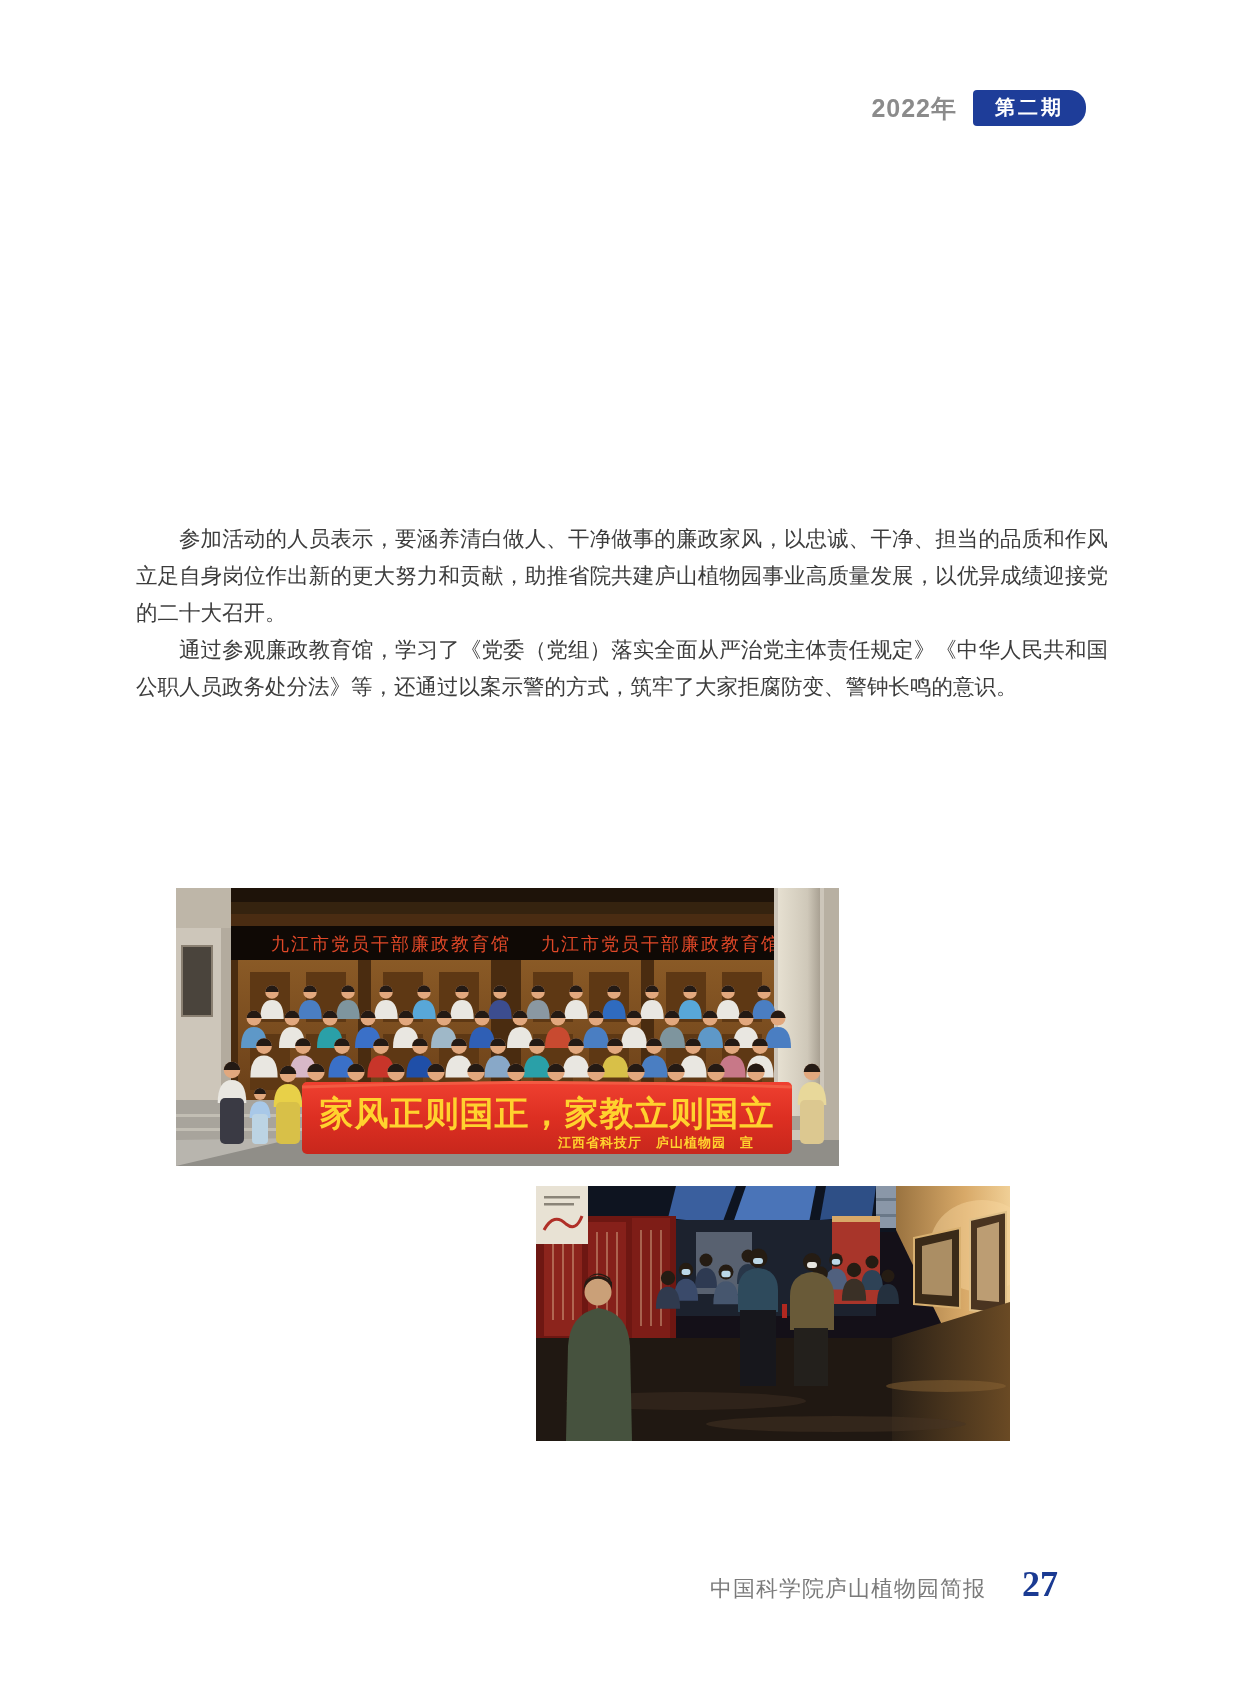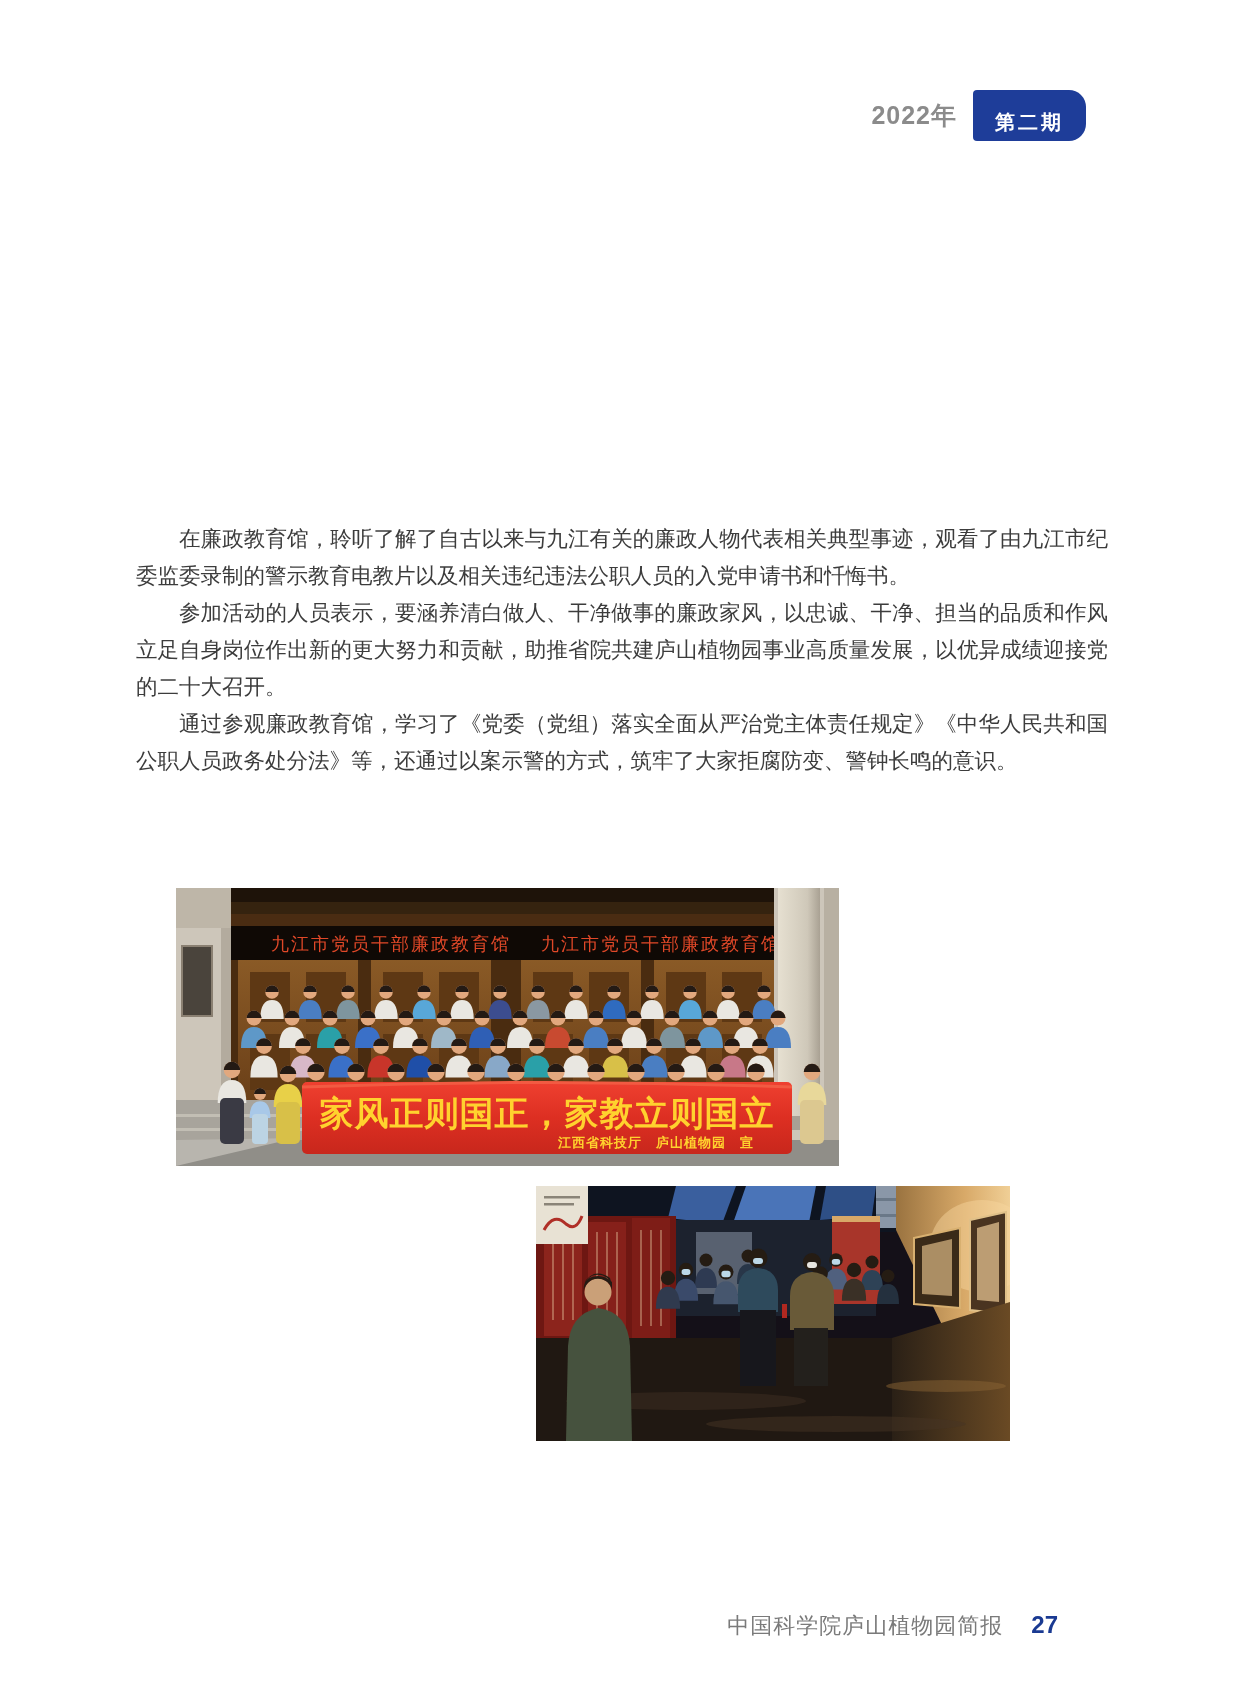--- a/index.html
+++ b/index.html
@@ -8,59 +8,58 @@
     font-family:"Liberation Sans","DejaVu Sans",sans-serif; overflow:hidden;
   }
   
   .header {
     position:absolute; top:90px; left:0; width:1086px;
     display:flex; justify-content:flex-end; align-items:center; gap:16px;
   }
   .year { font-size:25px; font-weight:bold; color:#8b8b8b; letter-spacing:1px; }
   .issue-badge {
     background:#1e3d99; color:#ffffff; font-size:20px; font-weight:bold;
-    padding:19px 22px 5px 22px; border-radius:4px 17px 17px 4px; letter-spacing:3px;
+    padding:4px 22px 5px 22px; border-radius:4px 17px 17px 4px; letter-spacing:3px;
   }
   
   .article-title {
     position:absolute; left:136px; top:322px;
     font-size:30px; font-weight:bold; color:#1a3a92; letter-spacing:2px;
   }
   
   .body-text {
     position:absolute; left:136px; top:521px; width:972px;
     font-size:21.5px; line-height:37px; color:#3c3c3c; text-align:justify;
   }
   .body-text p { margin:0; text-indent:2em; }
   
   .photo1 { position:absolute; left:137px; top:888px; width:663px; height:278px;padding-left:39px; }
   .photo2 { position:absolute; left:536px; top:1186px; width:474px; height:255px; }
   .photo1 svg, .photo2 svg { display:block; width:100%; height:100%; }
   svg text { font-family:"Liberation Sans","DejaVu Sans",sans-serif; }
   
   .footer {
-    position:absolute; top:1611px; left:0; width:1058px;
-    display:flex; justify-content:flex-end; align-items:baseline; gap:28px;
+    position:absolute; top:1563px; left:0; width:1058px;
+    display:flex; justify-content:flex-end; align-items:baseline; gap:36px;font-family:Liberation Serif, serif;
   }
   .pub { font-size:22px; color:#7a7a7a; letter-spacing:1px; }
-  .pagenum { font-size:24px; font-weight:bold; color:#1a3a92; }
+  .pagenum { font-size:36px; font-weight:bold; color:#1a3a92; }
 </style>
 </head>
 <body>
 
 <div class="page">
 
   <div class="header">
     <span class="year">2022年</span>
     <span class="issue-badge">第二期</span>
   </div>
 
 
   <div class="body-text">
-    <p>在廉政教育馆，聆听了解了自古以来与九江有关的廉政人物代表相关典型事迹，观看了由九江市纪委监委录制的警示教育电教片以及相关违纪违法公职人员的入党申请书和忏悔书。</p>
     <p>参加活动的人员表示，要涵养清白做人、干净做事的廉政家风，以忠诚、干净、担当的品质和作风立足自身岗位作出新的更大努力和贡献，助推省院共建庐山植物园事业高质量发展，以优异成绩迎接党的二十大召开。</p>
     <p>通过参观廉政教育馆，学习了《党委（党组）落实全面从严治党主体责任规定》《中华人民共和国公职人员政务处分法》等，还通过以案示警的方式，筑牢了大家拒腐防变、警钟长鸣的意识。</p>
   </div>
 
   <div class="photo1">
     <svg viewBox="0 0 663 278" preserveAspectRatio="none">
       <defs>
         <linearGradient id="copper" x1="0" y1="0" x2="0" y2="1">
           <stop offset="0" stop-color="#8a5a26"></stop>
             <stop offset="1" stop-color="#6a3f18"></stop>

